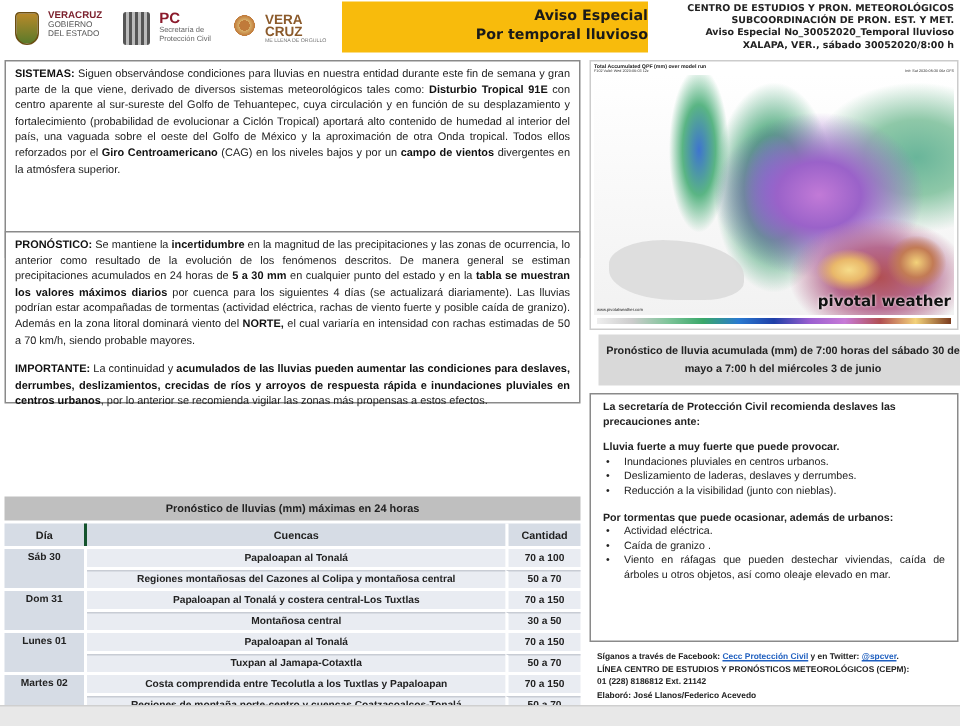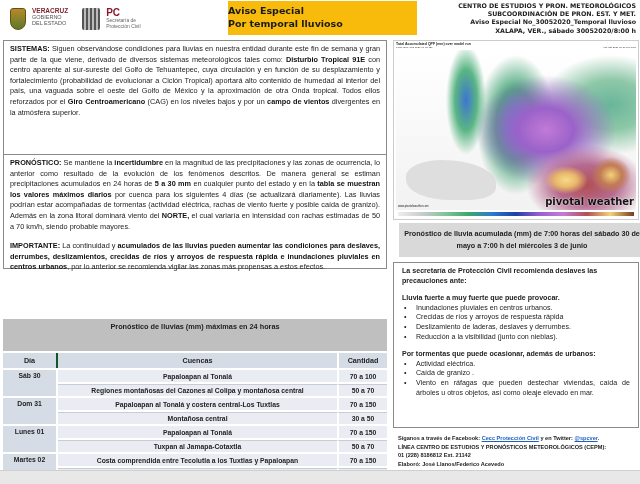--- a/index.html
+++ b/index.html
@@ -13,35 +13,35 @@
   .shield { width: 16px; height: 22px; border-radius: 3px 3px 8px 8px; background: linear-gradient(#b8892a,#5a7a2a); border: 1px solid #6b4e12; }
   .logo-text { font-size: 5.5px; line-height: 6px; color: #555; }
   .logo-text b { color: #7a1f2b; font-size: 6.5px; }
   .pc-mark { width: 18px; height: 22px; background: repeating-linear-gradient(90deg,#555 0 2px,#bbb 2px 4px); border-radius: 2px; }
   .pc-text { font-size: 5px; line-height: 5.5px; color: #666; }
   .pc-text b { color: #8b1a2b; font-size: 10px; display:block; line-height: 10px; }
   .vc-mark { width: 16px; height: 16px; background: radial-gradient(circle,#c07a3a 30%,#d9b26c 31%,#c07a3a 60%,transparent 62%); }
   .vc-text { font-size: 9px; line-height: 8px; color: #8b5a2b; font-weight: bold; }
   .vc-text small { display:block; font-size: 3.5px; color: #777; line-height: 5px; font-weight: normal; }
 
-  .title-box { position: absolute; left: 228px; top: 1px; width: 189px; height: 34px; background: #f8bb0c; text-align: left; padding-top: 3px; }
+  .title-box { position: absolute; left: 228px; top: 1px; width: 204px; height: 34px; background: #f8bb0c; text-align: right; padding-top: 3px; }
   .title-box div { font-family: "DejaVu Sans", sans-serif; font-size: 9.5px; font-weight: bold; line-height: 13px; color: #1a1a1a; }
   .org { position: absolute; right: 4px; top: 2px; width: 230px; text-align: right; font-size: 6.3px; font-weight: bold; line-height: 8.2px; color: #222; font-family: "DejaVu Sans", sans-serif; }
 
   
   .panel { position: absolute; border: 1px solid #8a8a8a; background: #fff; }
   .p-sistemas { left: 3px; top: 40px; width: 384px; height: 132px; padding: 3px 6px; }
   .p-pron { left: 3px; top: 154px; width: 384px; height: 115px; padding: 3px 6px; }
   .txt { font-size: 7.3px; line-height: 10.6px; text-align: justify; color: #222; }
   .txt b { color: #111; }
   .gap { height: 9px; }
 
   
   .table-wrap { position: absolute; left: 3px; top: 319px; width: 384px; height: 148px; background: #fff; }
-  .tbl-title { height: 32px; background: #bfbfbf; text-align: center; font-size: 7.3px; font-weight: bold; line-height: 16px; color: #222; }
+  .tbl-title { height: 16px; background: #bfbfbf; text-align: center; font-size: 7.3px; font-weight: bold; line-height: 16px; color: #222; margin-top: 12px; }
   table { width: 100%; border-collapse: separate; border-spacing: 0 2px; font-size: 6.8px; font-weight: bold; color: #222; }
   td, th { text-align: center; }
   thead th { background: #d6dce5; height: 15px; font-size: 7.2px; }
   tbody td { background: #e9ecf2; height: 12px; }
   td.day { width: 55px; background: #d6dce5; vertical-align: top; padding-top: 2px; border-right: 2px solid #fff; }
   td.qty { width: 50px; border-left: 2px solid #fff; }
   tbody tr.sub td { border-top: 1px solid #c8ccd4; }
   .bottom-bar { position: absolute; left: 0; top: 470px; width: 640px; height: 14px; background: #e8e8e8; border-top: 1px solid #cfcfcf; }
 
   
@@ -92,20 +92,28 @@
       </div>
     </div>
     <div class="logo">
       <div class="pc-mark"></div>
       <div class="pc-text">
         <b>PC</b>
         <span>Secretaría de</span><br>
         <span>Protección Civil</span>
       </div>
     </div>
+    <div class="logo">
+      <div class="vc-mark"></div>
+      <div class="vc-text">
+        <span>VERA</span><br>
+        <span>CRUZ</span>
+        <small>ME LLENA DE ORGULLO</small>
+      </div>
+    </div>
   </div>
   <div class="title-box">
     <div>Aviso Especial</div>
     <div>Por temporal lluvioso</div>
   </div>
   <div class="org">
     <div>CENTRO DE ESTUDIOS Y PRON. METEOROLÓGICOS</div>
     <div>SUBCOORDINACIÓN DE PRON.  EST. Y MET.</div>
     <div>Aviso Especial No_30052020_Temporal lluvioso</div>
     <div>XALAPA, VER., sábado 30052020/8:00 h</div>
@@ -184,21 +192,20 @@
   <div class="pw-logo">pivotal weather</div>
   <div class="colorbar"></div>
 </div>
 <div class="map-caption">Pronóstico de lluvia acumulada (mm) de 7:00 horas del sábado 30 de mayo a 7:00 h del miércoles 3 de junio</div>
 
 <div class="panel p-pc">
   <div class="lead">La secretaría de Protección Civil recomienda deslaves las precauciones ante:</div>
   <div class="sub-h">Lluvia fuerte a muy fuerte que puede provocar.</div>
   <ul>
     <li>Inundaciones pluviales en centros urbanos.</li>
-    <li>Crecidas de ríos y arroyos de respuesta rápida</li>
     <li>Deslizamiento de laderas, deslaves y derrumbes.</li>
     <li>Reducción a la visibilidad  (junto con nieblas).</li>
   </ul>
   <div class="sp"></div>
   <div class="sub-h">Por tormentas que puede ocasionar, además de urbanos:</div>
   <ul>
     <li>Actividad eléctrica.</li>
     <li>Caída de granizo .</li>
     <li>Viento en ráfagas que pueden destechar viviendas, caída de árboles u otros objetos, así como oleaje elevado en mar.</li>
   </ul>

